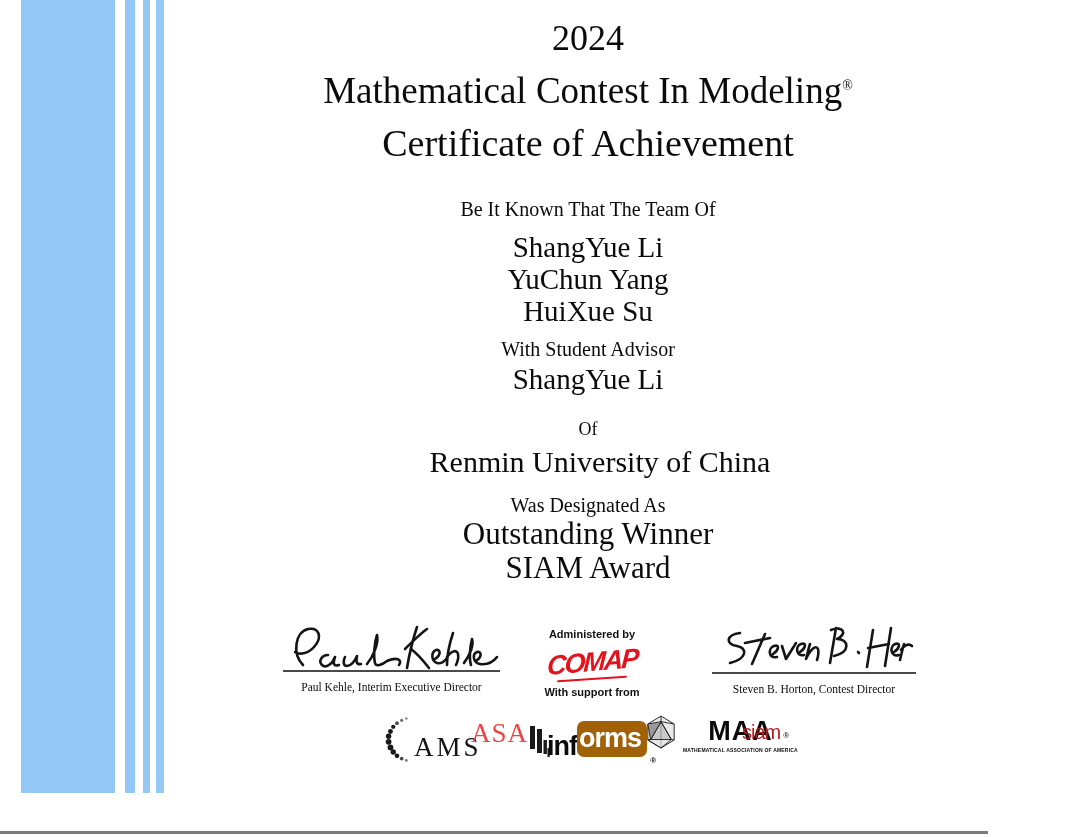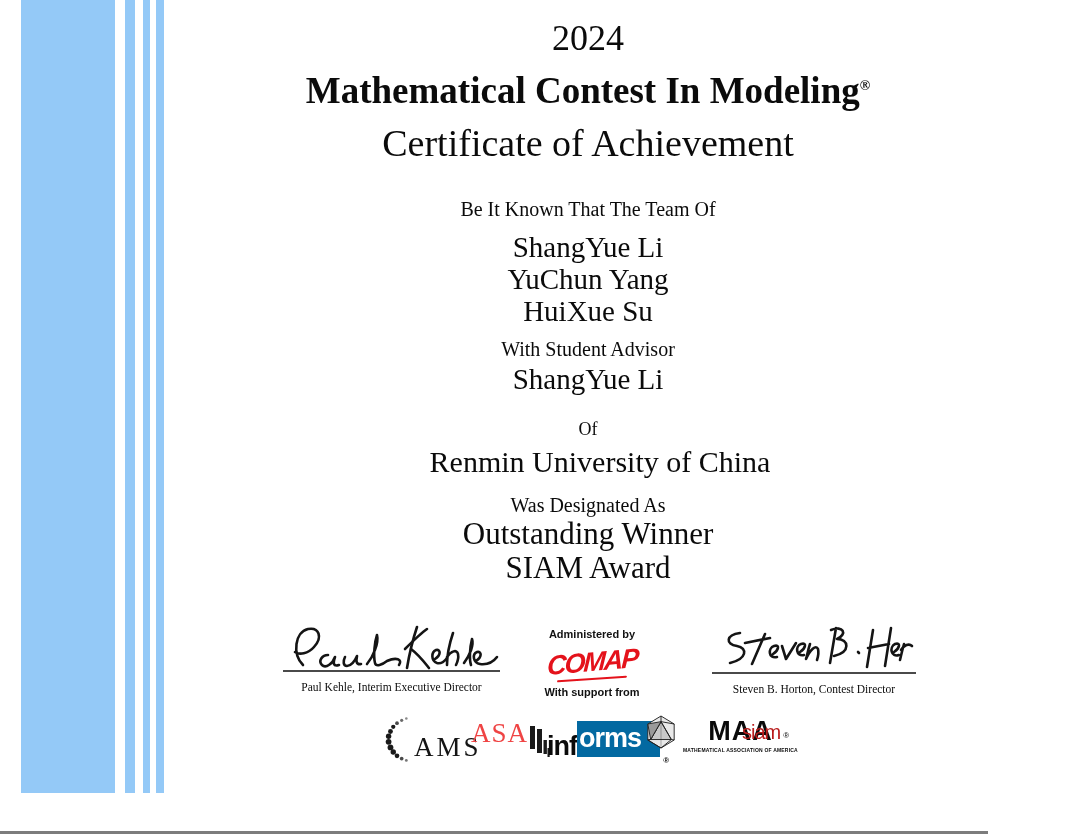--- a/index.html
+++ b/index.html
@@ -12,21 +12,21 @@
   .stripe.s2{left:125px;width:10px;}
   .stripe.s3{left:143px;width:7px;}
   .stripe.s4{left:156px;width:8px;}
 
   
   .bottom-rule{position:absolute;left:0;top:831px;width:1080px;height:3px;background:#7c7c7c;}
 
   
   .cline{position:absolute;left:150px;width:876px;text-align:center;line-height:1.05;white-space:nowrap;}
   .year{top:20px;font-size:36px;}
-  .title{top:72px;font-size:37px;font-weight:bold;}
+  .title{top:72px;font-size:37px;}
   .title sup{font-size:14px;}
   .subtitle{top:124px;font-size:38px;}
   .small{font-size:20px;}
   .team-intro{top:199px;}
   .m0{top:232px;font-size:29px;}
   .m1{top:264px;font-size:29px;}
   .m2{top:296px;font-size:29px;}
   .advisor-intro{top:339px;}
   .advisor{top:364px;font-size:29px;}
   .of{top:420px;font-size:18px;}
@@ -55,22 +55,22 @@
   
   .logos{position:absolute;left:0;top:712px;width:1080px;height:56px;}
   .logo{position:absolute;display:flex;align-items:flex-start;}
   #logo-ams{left:383px;top:2px;}
   .ams-text{font-size:27px;letter-spacing:3px;margin:18px 0 0 3px;color:#141414;}
   #logo-asa{left:471px;top:0;}
   .asa-text{font-size:27px;letter-spacing:1px;margin-top:6px;color:#ef4444;}
   #logo-asa svg{margin:14px 0 0 2px;}
   #logo-informs{left:547px;top:9px;font-family:"Liberation Sans","DejaVu Sans",sans-serif;}
   .informs-prefix{font-size:27px;font-weight:bold;letter-spacing:-1px;color:#0a0a0a;line-height:1;margin-top:12px;}
-  .informs-box{background:#0369a1;color:#fff;font-size:27px;font-weight:bold;letter-spacing:-1px;
-               line-height:1;padding:4px 19px 5px 2px;position:relative;}
+  .informs-box{background:#a16207;color:#fff;font-size:27px;font-weight:bold;letter-spacing:-1px;
+               line-height:1;padding:4px 6px 5px 2px;position:relative;border-radius:7px;}
   .informs-reg{position:absolute;right:-8px;bottom:-8px;font-size:8px;color:#0a0a0a;}
   #logo-maa{left:645px;top:3px;}
   .maa-col{margin-left:6px;text-align:center;font-family:"Liberation Sans","DejaVu Sans",sans-serif;}
   .maa-text{font-size:27px;font-weight:bold;letter-spacing:1px;color:#0a0a0a;line-height:1;margin-top:3px;}
   .maa-caption{font-size:5px;font-weight:bold;letter-spacing:0.2px;color:#0a0a0a;margin-top:2px;white-space:nowrap;}
   #logo-siam{left:742px;top:10px;font-family:"Liberation Sans","DejaVu Sans",sans-serif;}
   .siam-text{font-size:20px;font-weight:normal;letter-spacing:-1px;color:#b91c1c;line-height:1;}
   .siam-reg{font-size:8px;color:#0a0a0a;align-self:flex-end;margin:0 0 2px 3px;}
 </style>
 </head>

